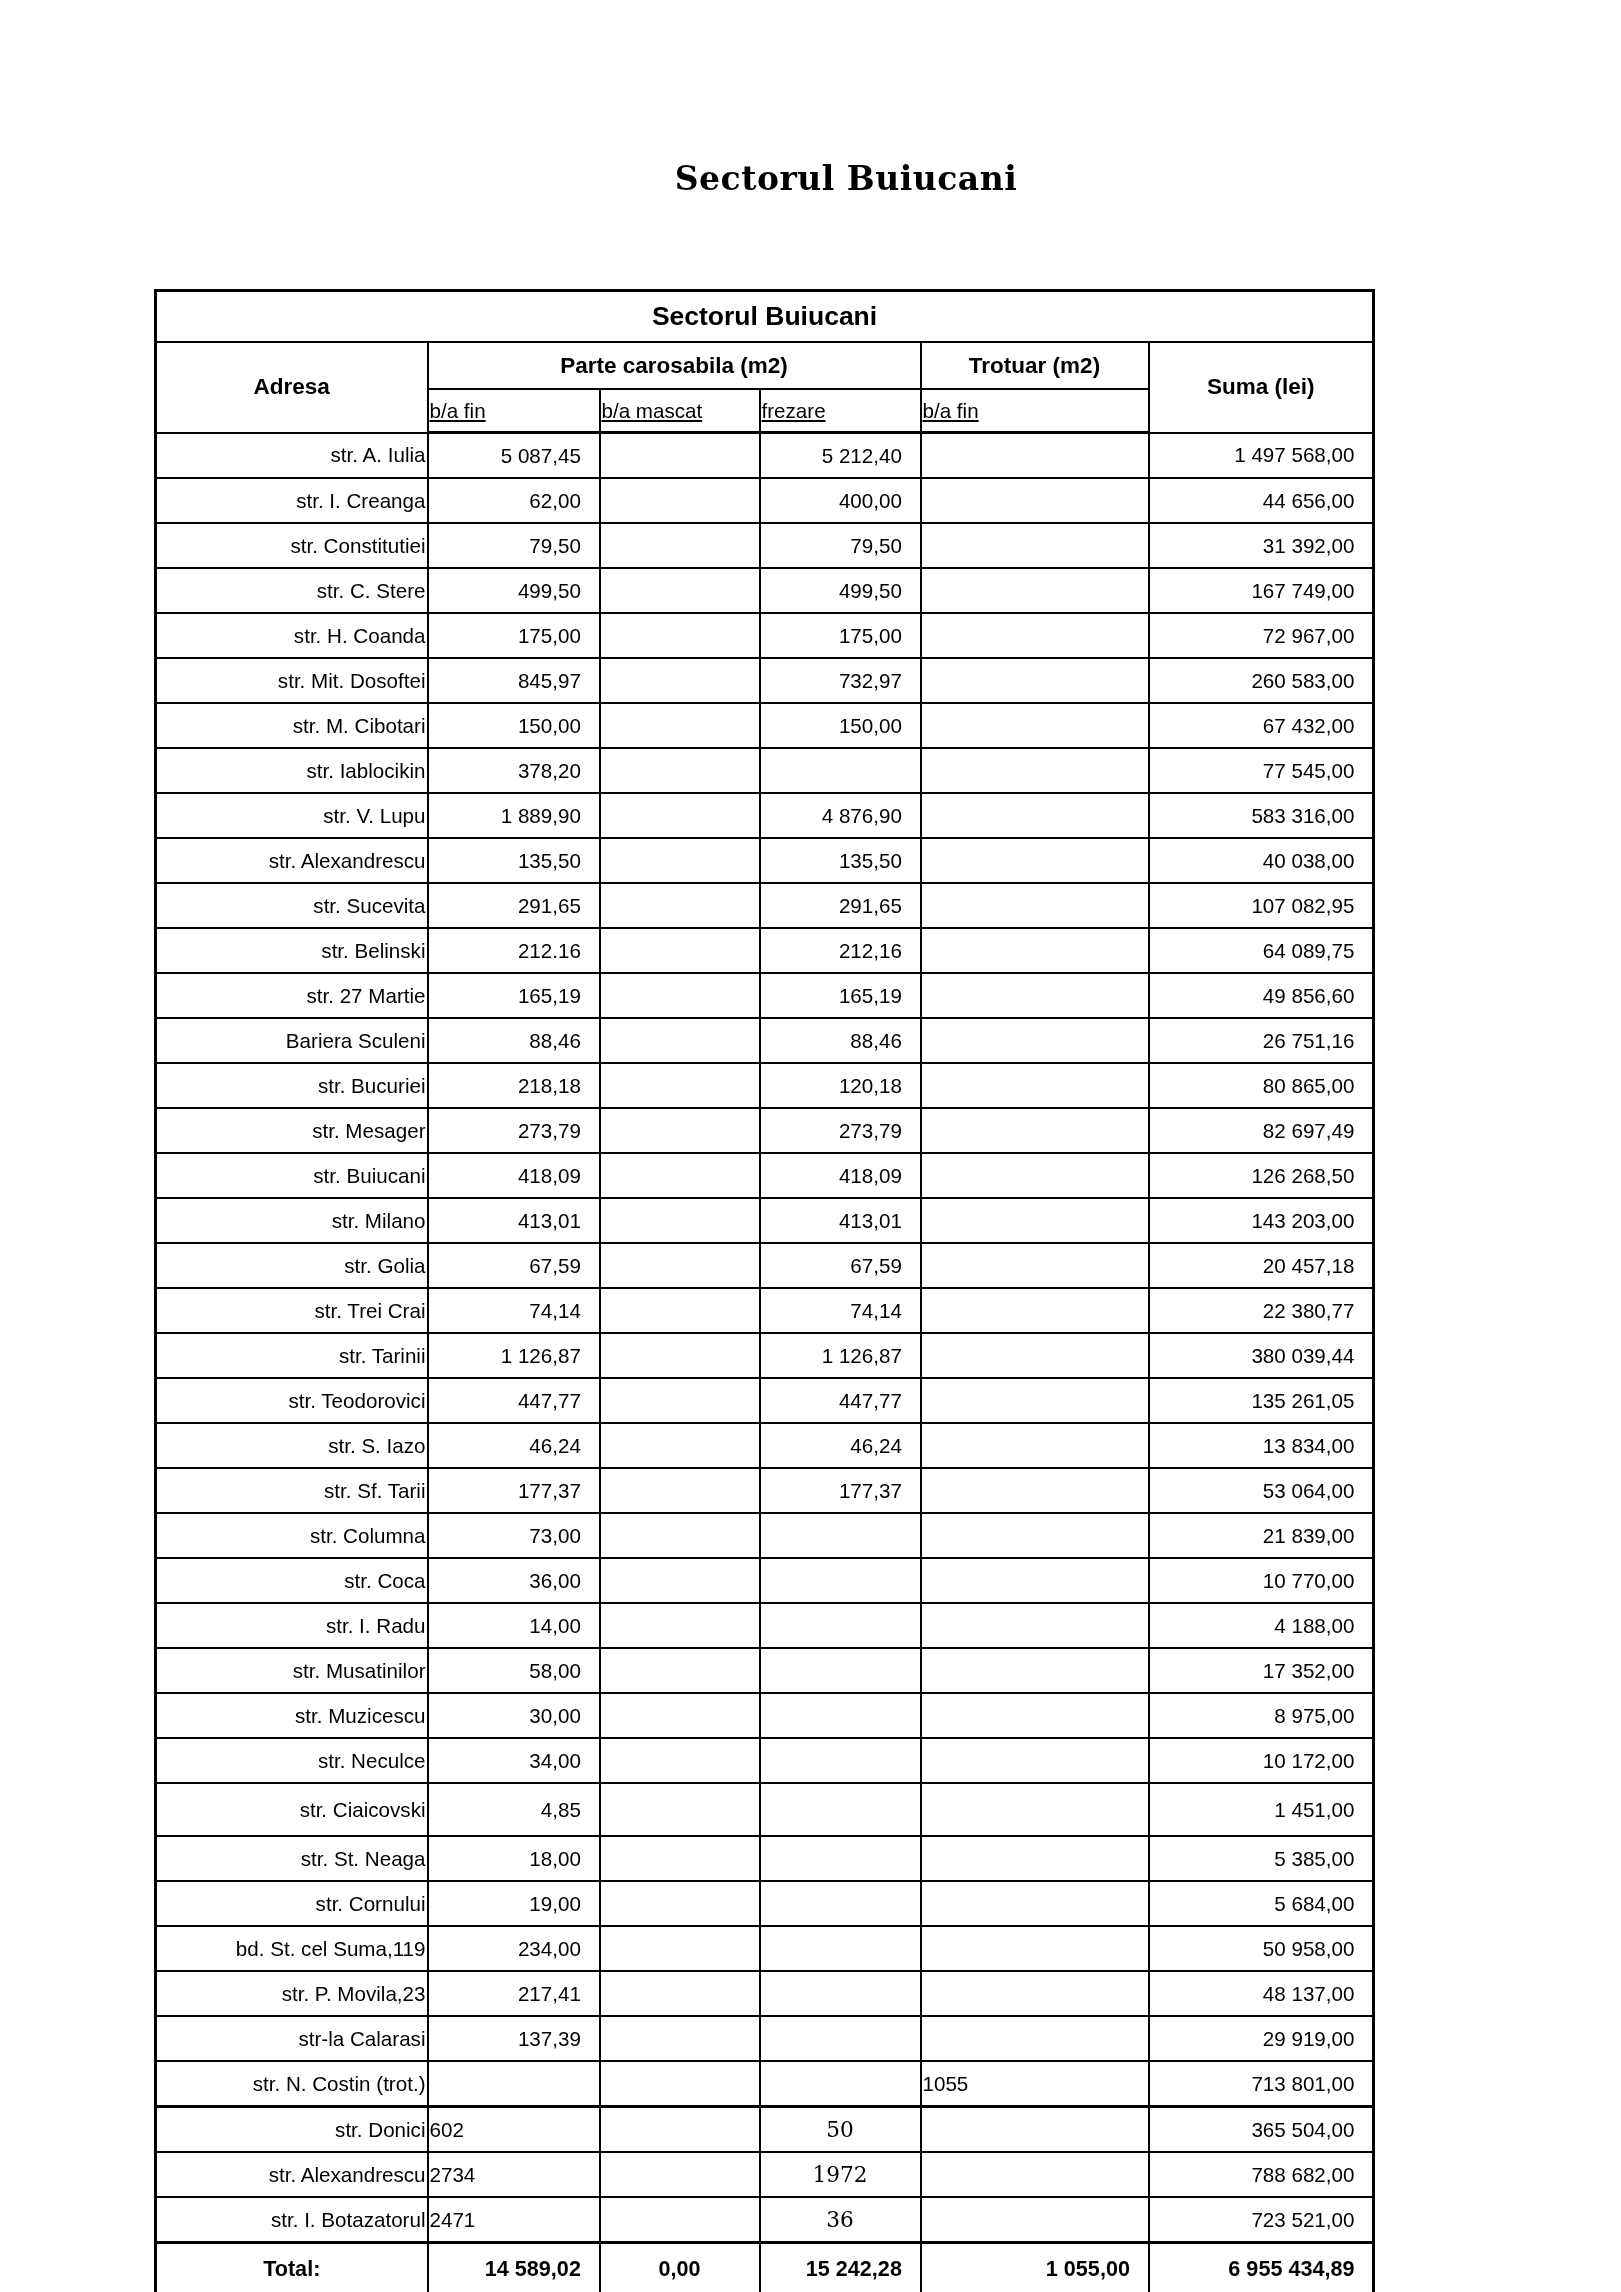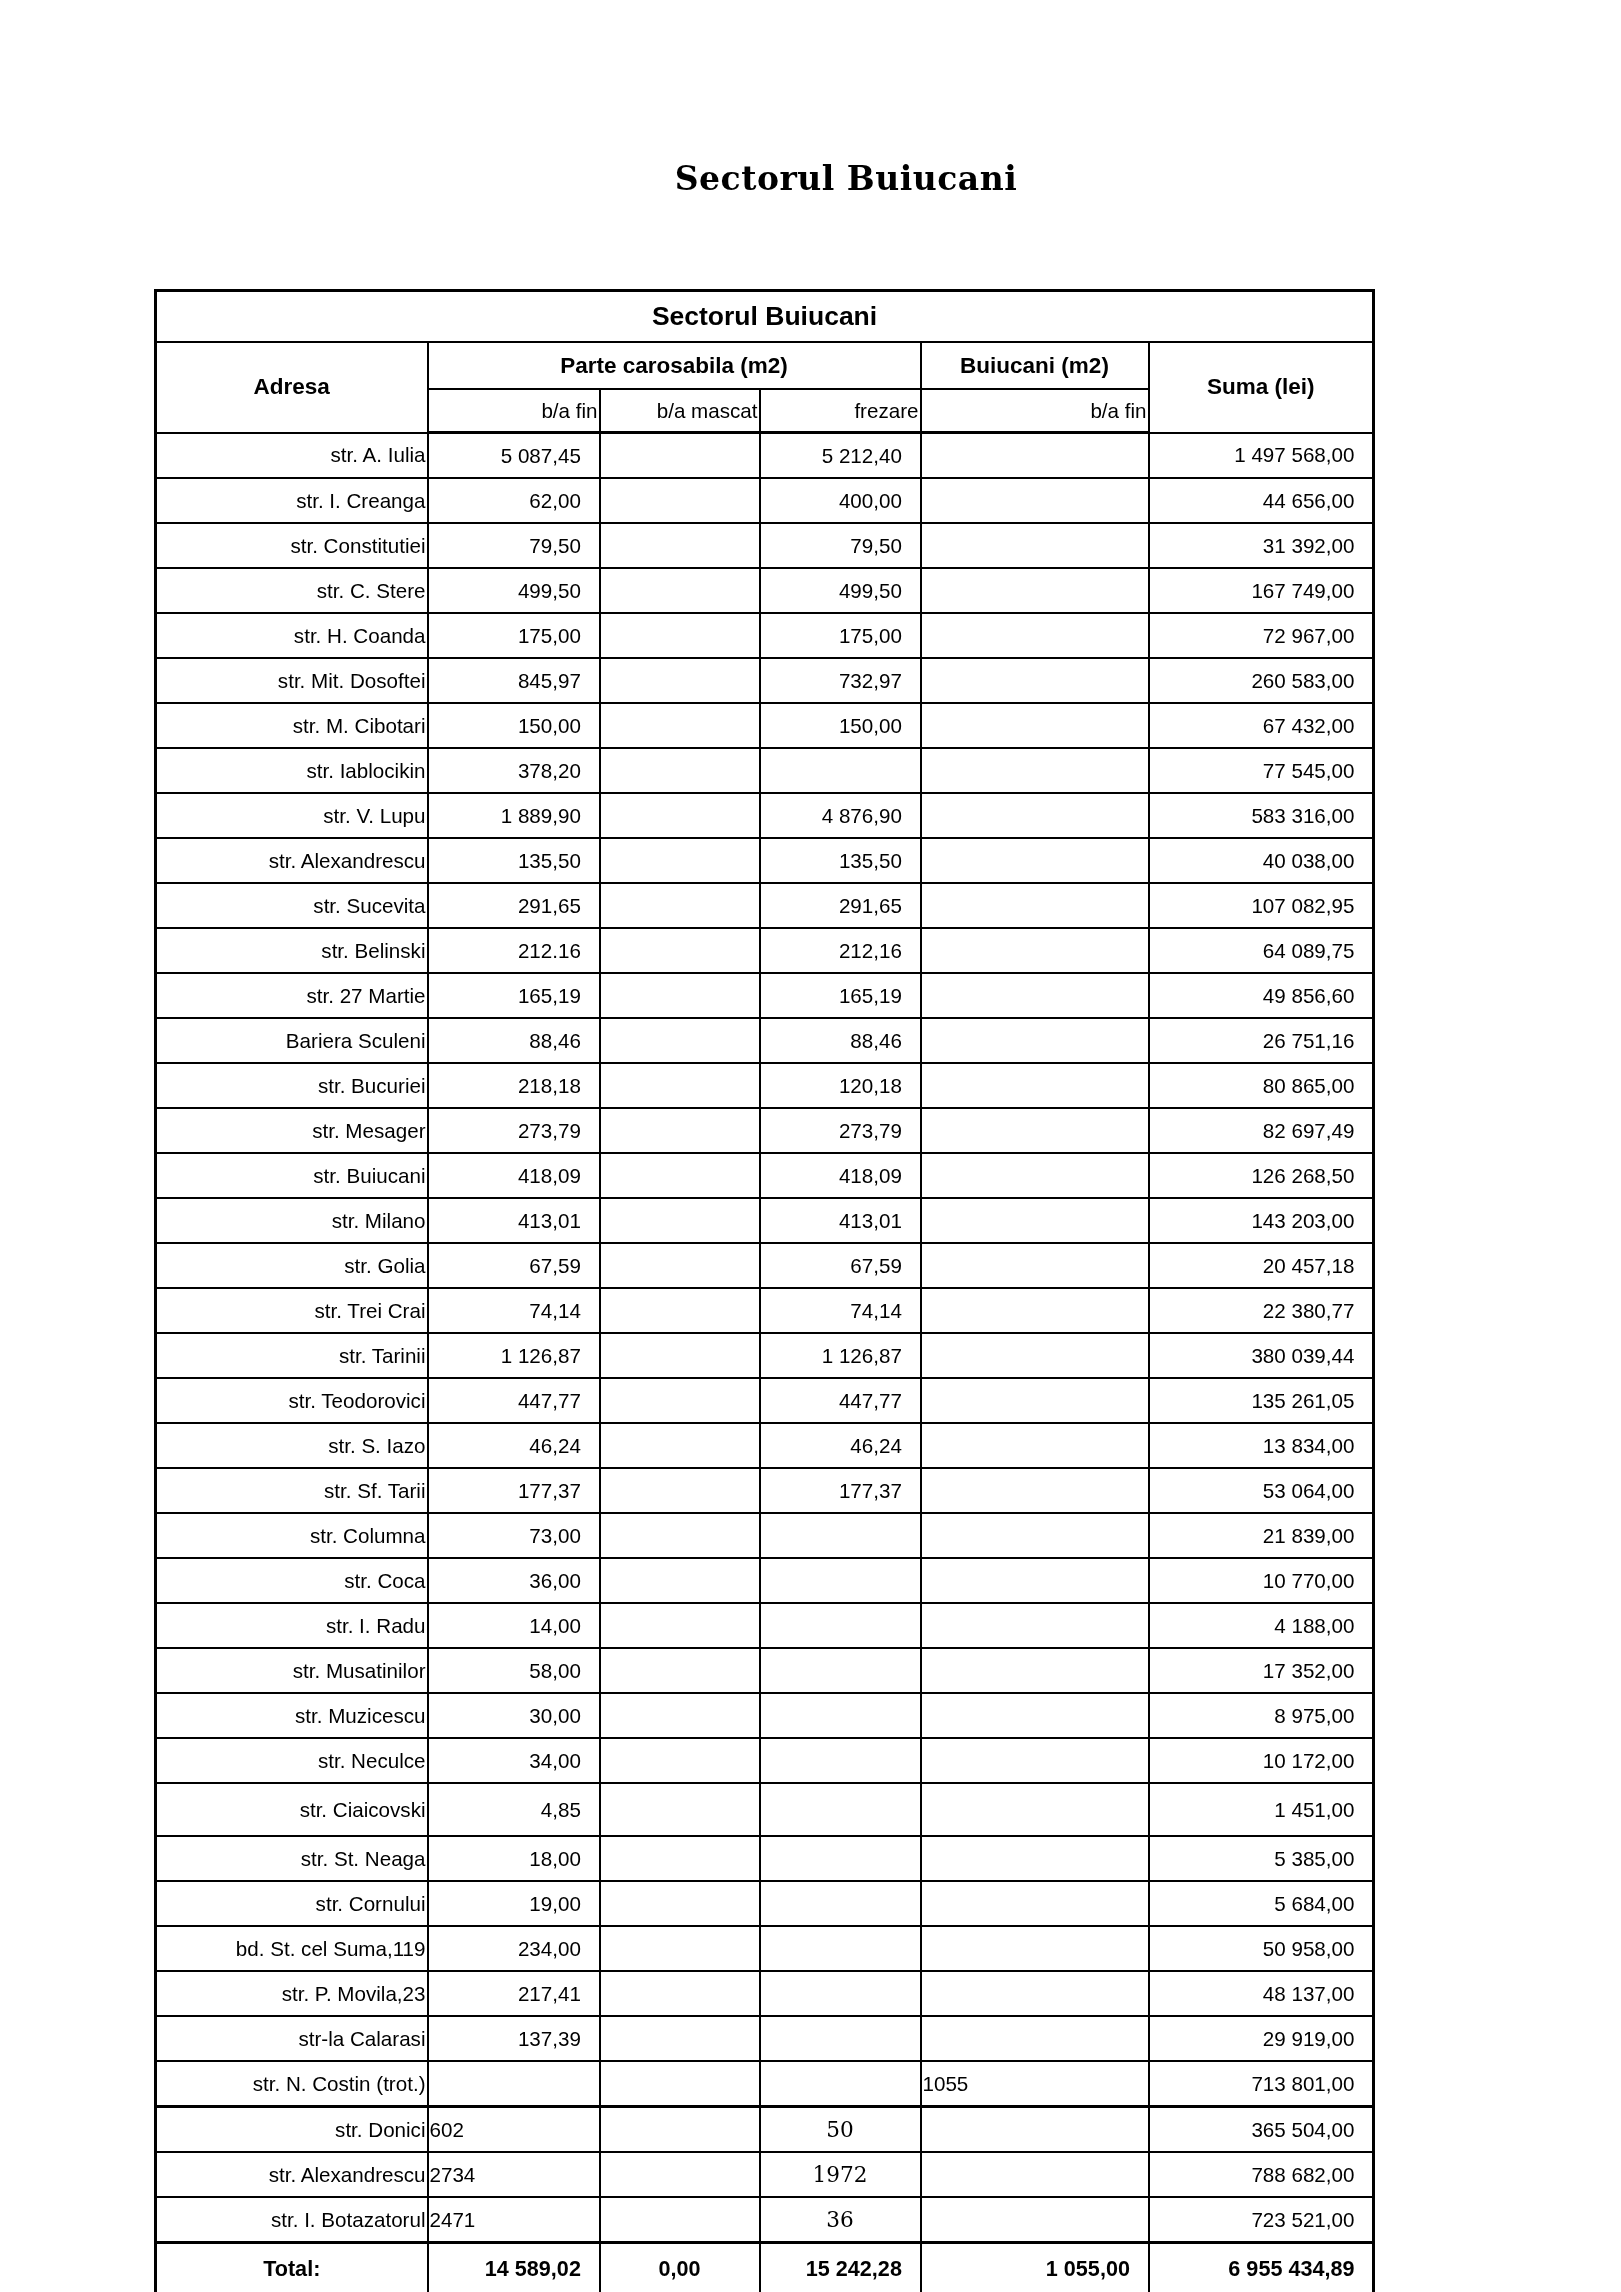--- a/index.html
+++ b/index.html
@@ -19,21 +19,21 @@
     border:3.9px solid #000;
   }
   col.c1{width:272px}col.c2{width:172px}col.c3{width:160px}
   col.c4{width:161px}col.c5{width:228px}col.c6{width:225px}
   th,td{
     border:2px solid #000;white-space:nowrap;overflow:hidden;
     font-family:"Liberation Sans",sans-serif;vertical-align:middle;
   }
   th.t-title{height:47px;font-size:26.5px;font-weight:bold;text-align:center;border-bottom:2.9px solid #000;}
   th.h-group{height:43px;font-size:22.5px;font-weight:bold;text-align:center;}
-  th.h-sub{height:39px;font-size:20.6px;font-weight:normal;text-align:right;}
+  th.h-sub{height:39px;font-size:20.6px;font-weight:normal;text-align:left;text-decoration:underline;}
   thead tr.subrow th{border-bottom:3.9px solid #000;}
   tbody td{height:41px;font-size:20.6px;}
   tbody tr.tall td{height:49px;}
   tbody tr.thick-top td{border-top:3.9px solid #000;}
   .c-adresa{text-align:right;padding-left:11.8px;}
   .c-num{text-align:right;padding-right:17.6px;}
   .c-plain{}
   .c-serif{text-align:center;font-family:"DejaVu Serif",serif;font-size:21.6px;}
   tfoot td{height:47px;font-weight:bold;font-size:21.6px;border-top:3.9px solid #000;}
   tfoot .total-label{text-align:center;}
@@ -54,21 +54,21 @@
       <col class="c5">
       <col class="c6">
   </colgroup>
   <thead>
     <tr>
       <th colspan="6" class="t-title">Sectorul Buiucani</th>
     </tr>
     <tr>
       <th rowspan="2" class="h-group">Adresa</th>
       <th colspan="3" class="h-group">Parte carosabila (m2)</th>
-      <th class="h-group">Buiucani (m2)</th>
+      <th class="h-group">Trotuar (m2)</th>
       <th rowspan="2" class="h-group">Suma (lei)</th>
     </tr>
     <tr class="subrow">
       <th class="h-sub">b/a fin</th>
       <th class="h-sub">b/a mascat</th>
       <th class="h-sub">frezare</th>
       <th class="h-sub">b/a fin</th>
     </tr>
   </thead>
   <tbody id="rows-body">

